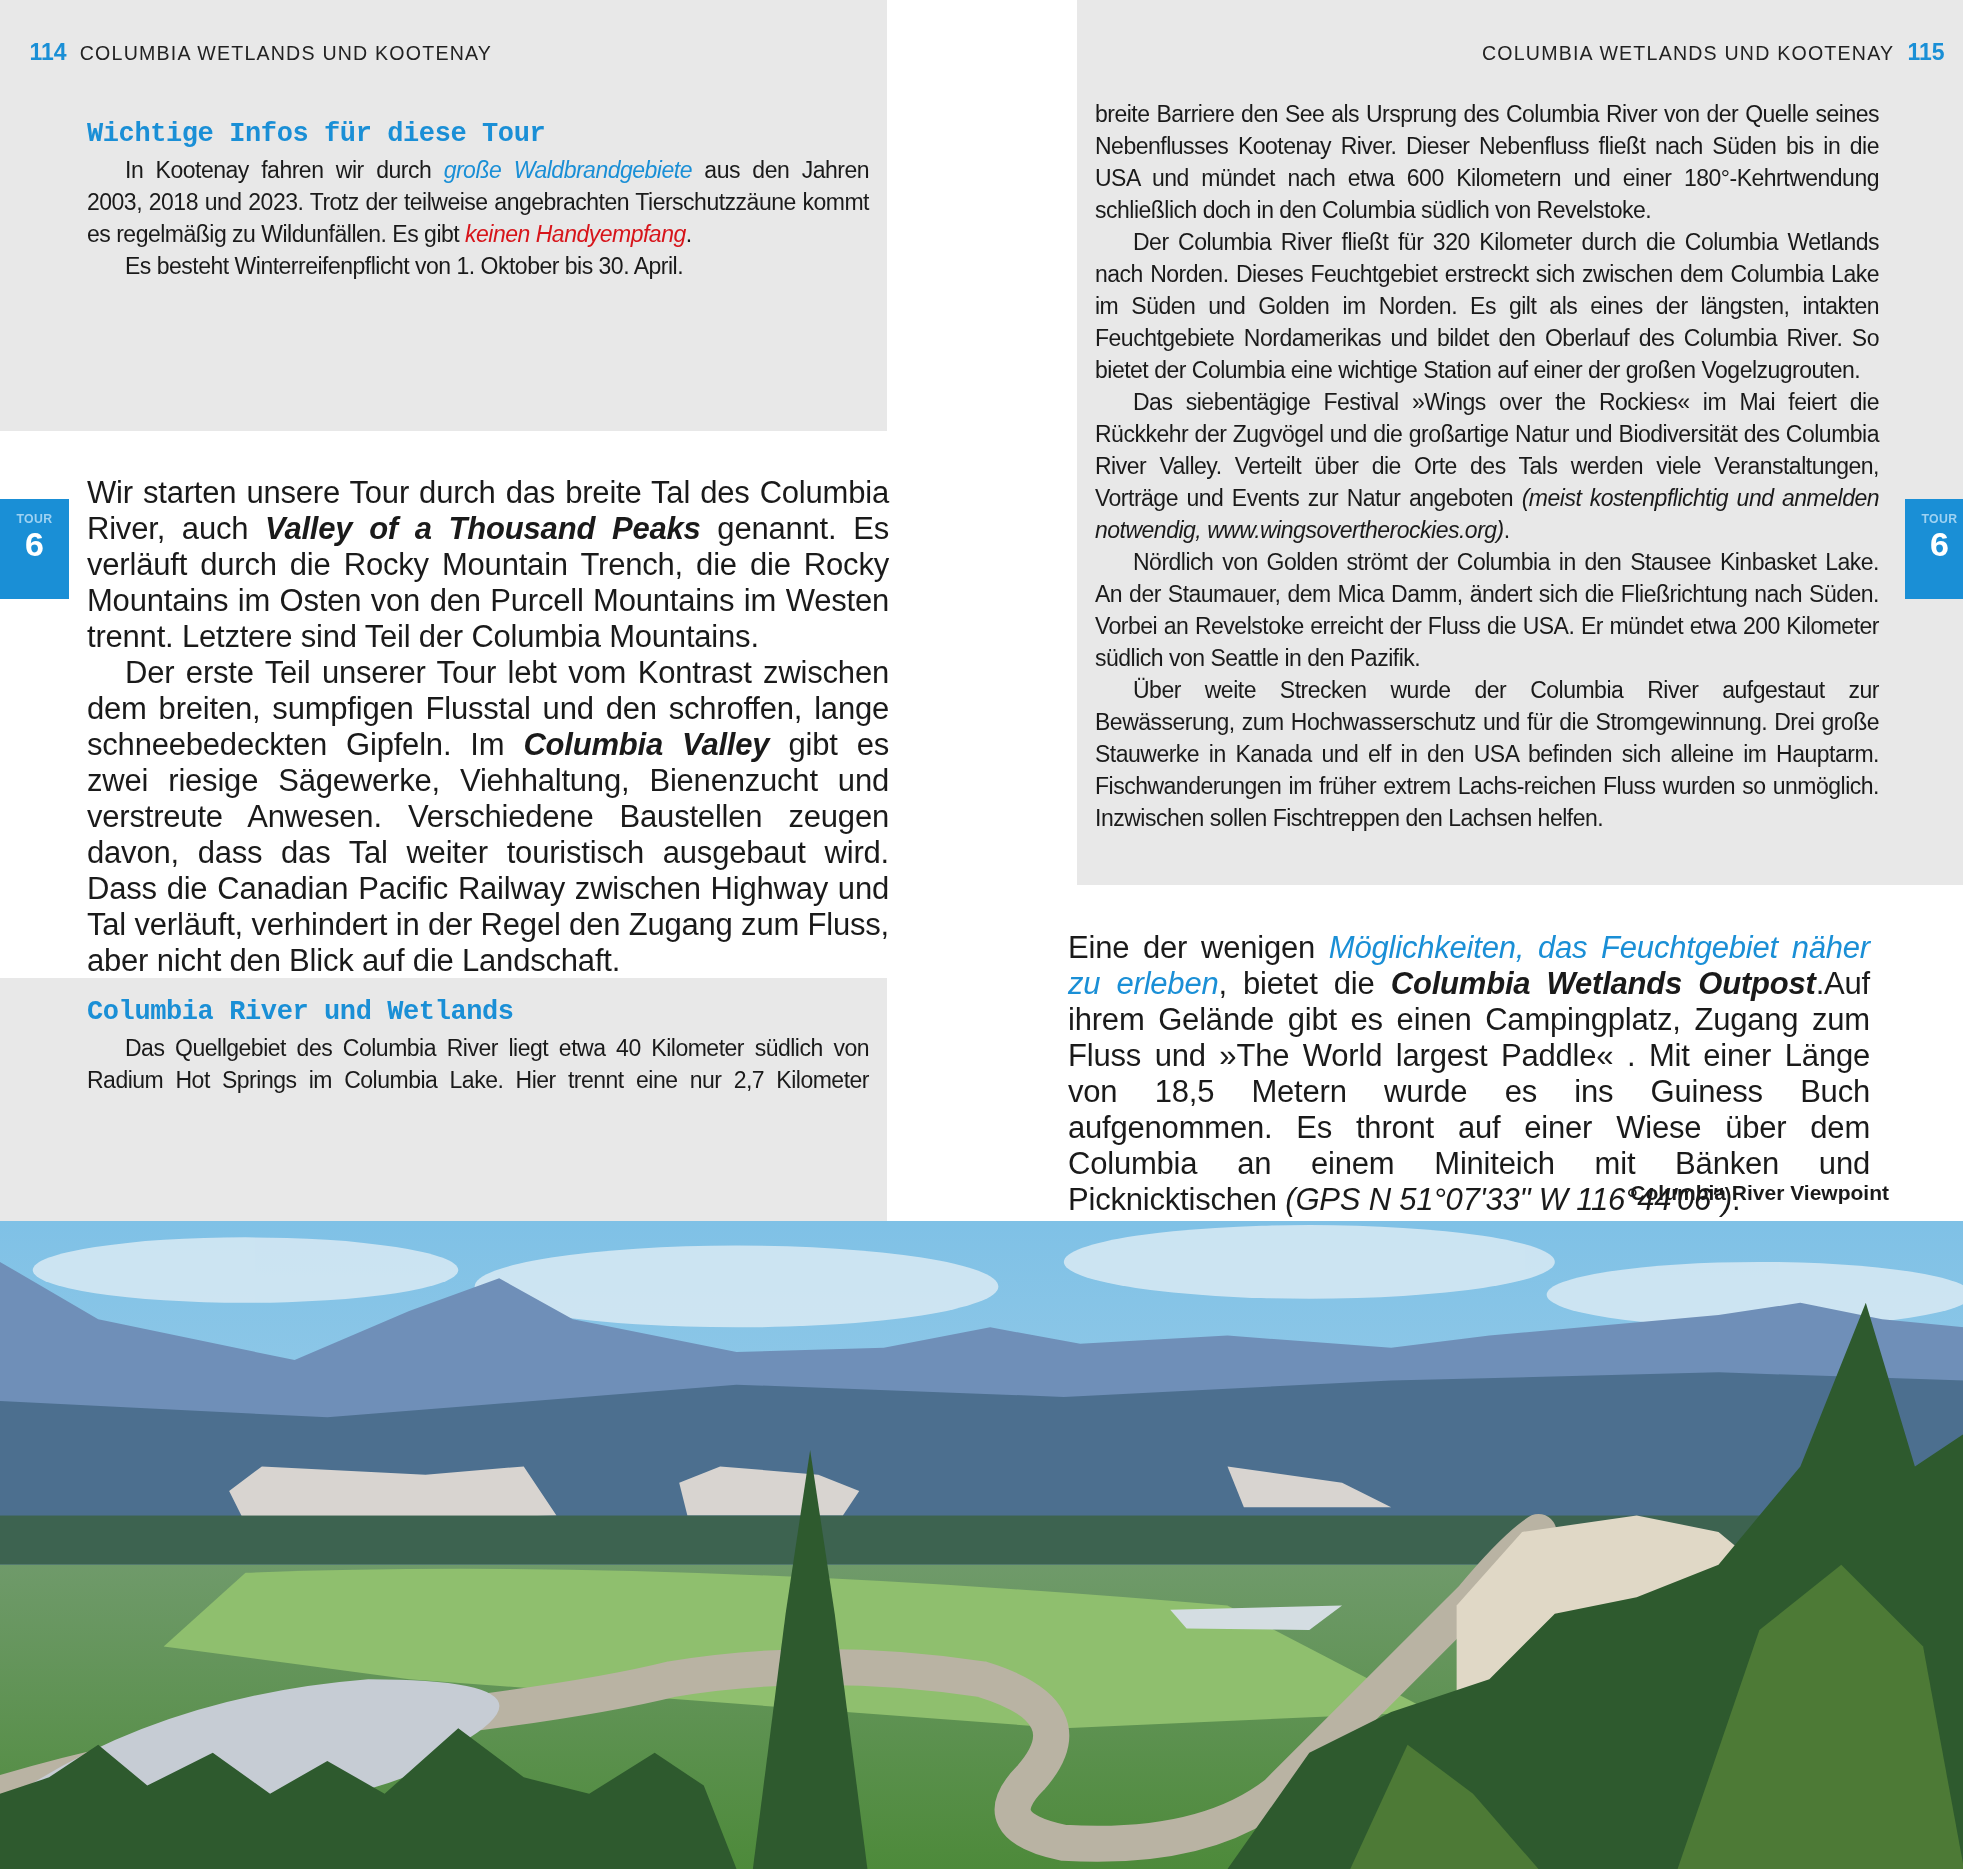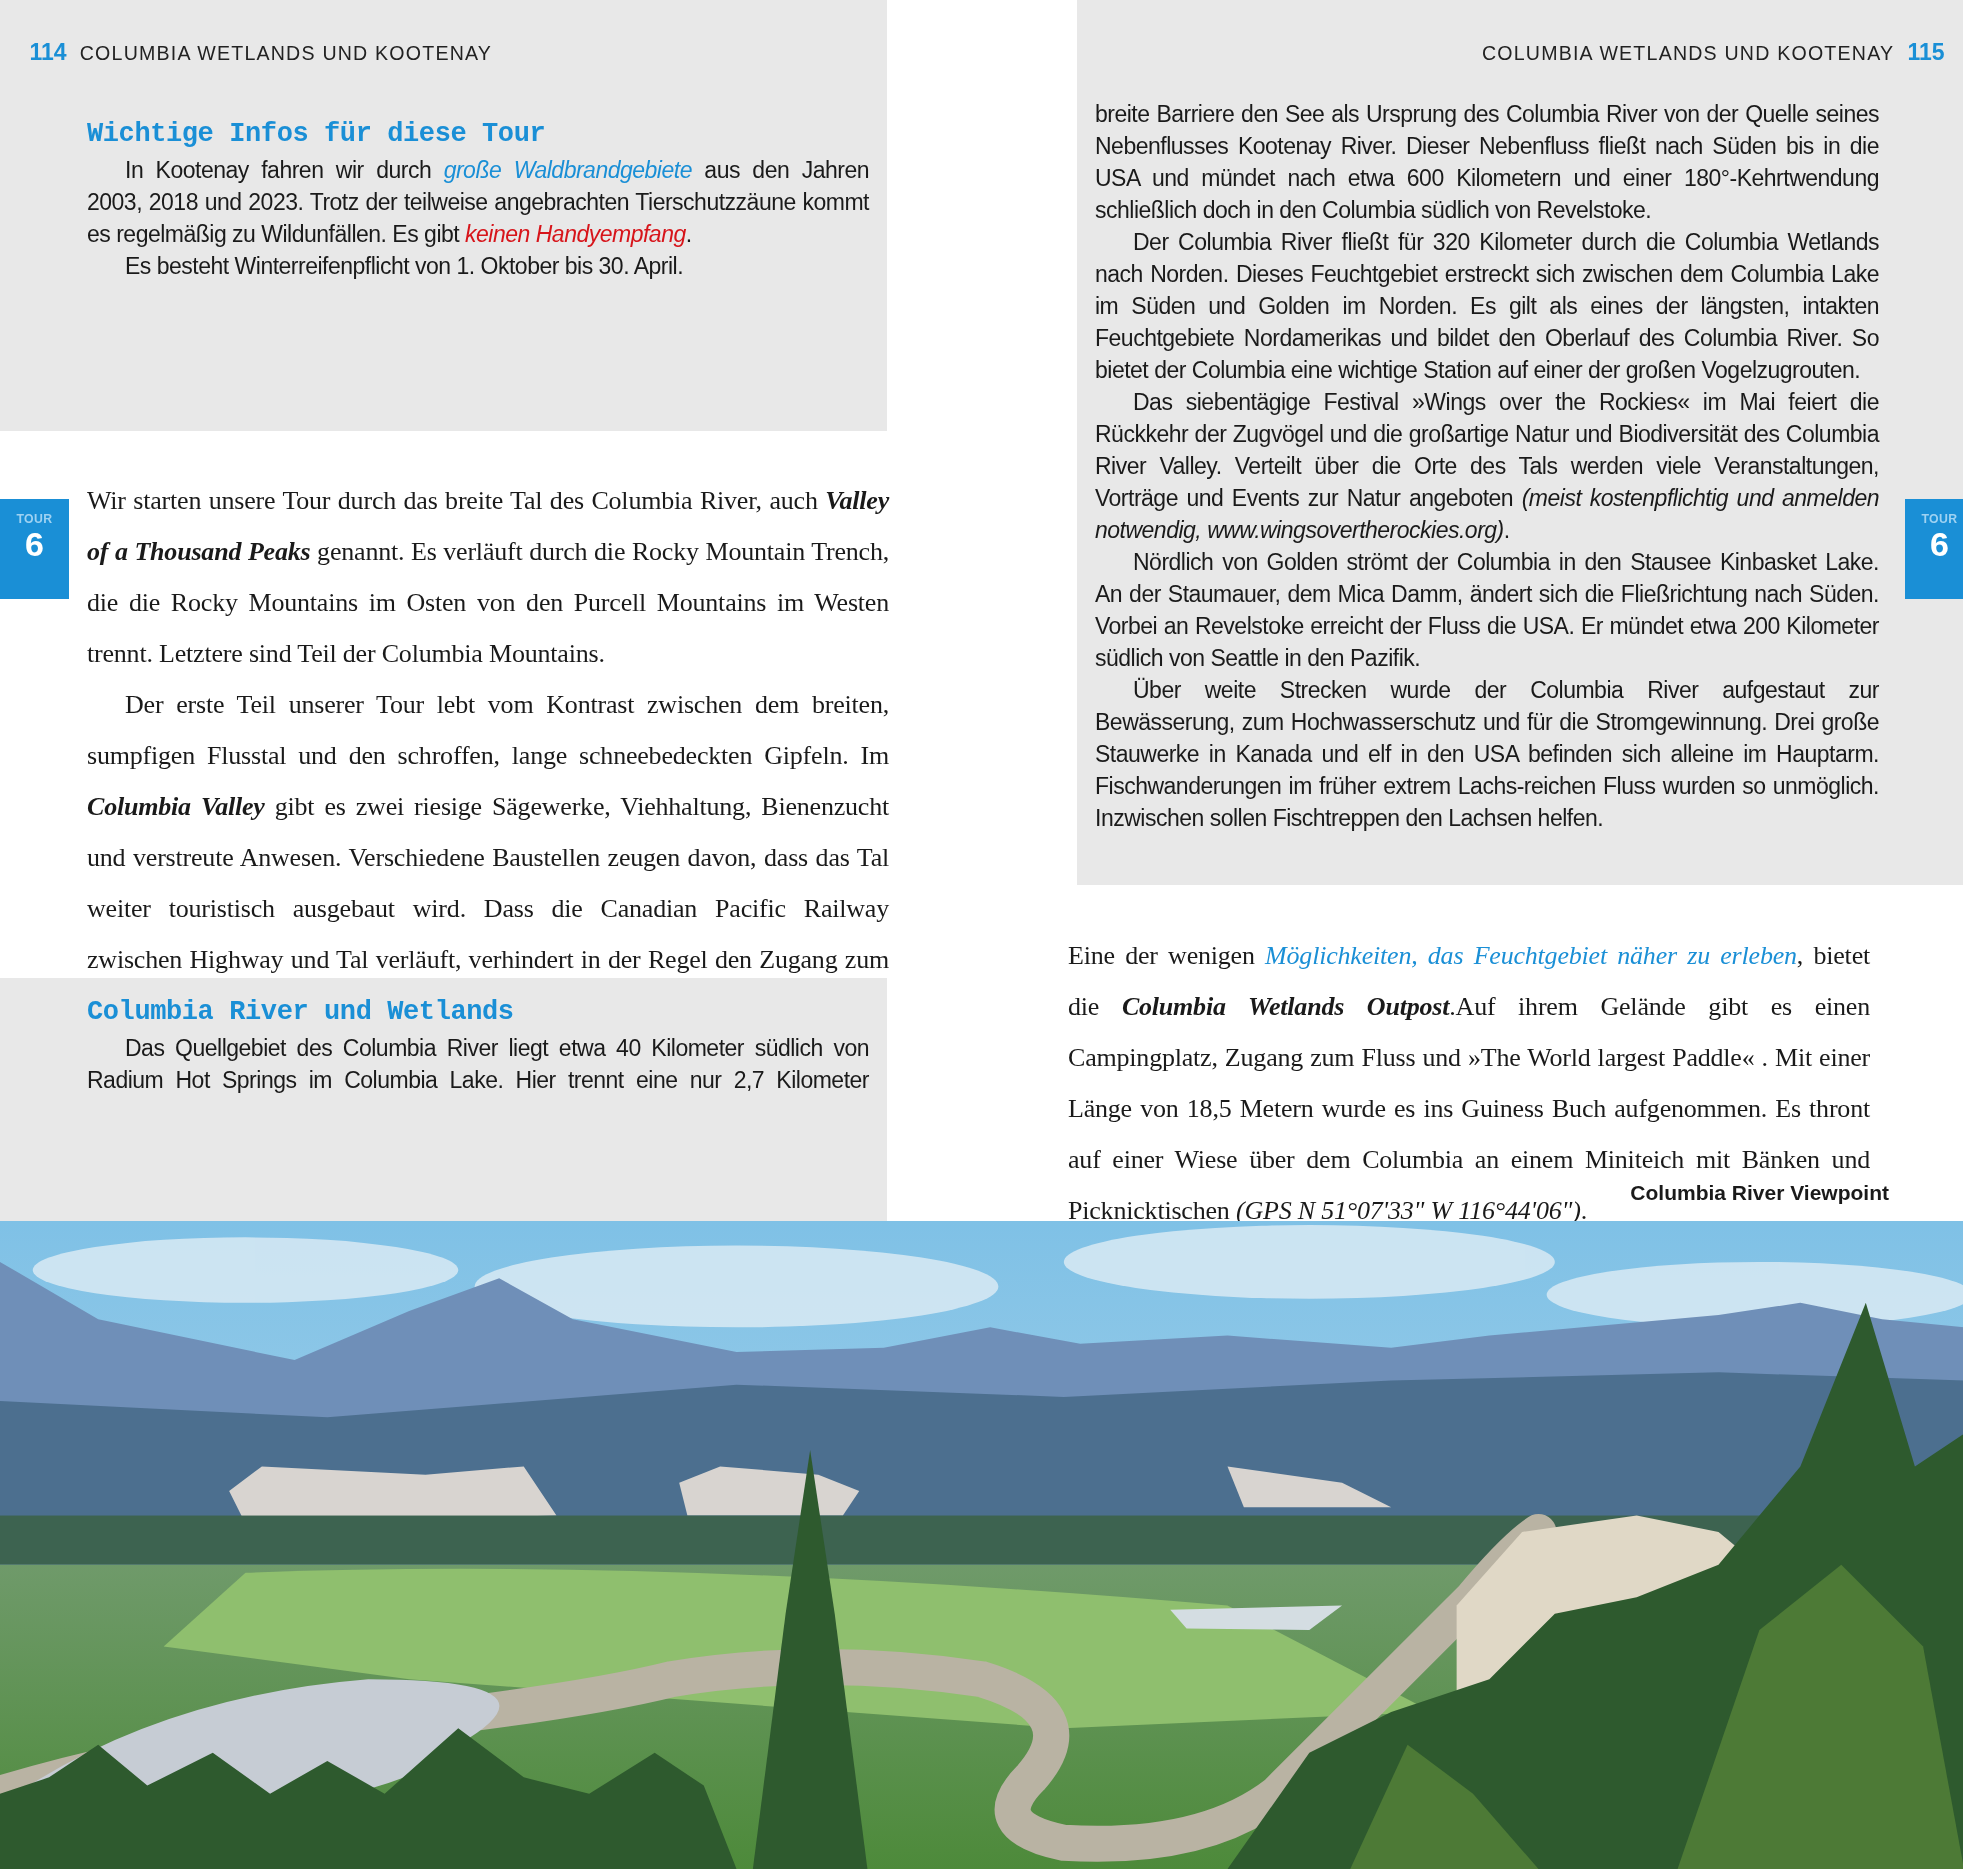--- a/index.html
+++ b/index.html
@@ -7,21 +7,21 @@
          font-family:"Liberation Sans", sans-serif; color:#1a1a1a; }
   .page { position:absolute; top:0; height:1869px;padding-left:10px; }
   .box { position:absolute; background:#e8e8e8; }
   .hdr { position:absolute; top:39px; font-size:19.6px; letter-spacing:1.2px; color:#222; white-space:nowrap; }
   .hdr .num { color:#1a8fd6; font-weight:bold; font-size:23px; letter-spacing:0; }
   .tab { position:absolute; width:69px; height:100px; background:#1a8fd6; color:#fff; text-align:center; }
   .tab .t1 { font-size:12.3px; font-weight:bold; color:#9fd2f2; margin-top:13px; letter-spacing:0.4px; }
   .tab .t2 { font-size:34px; font-weight:bold; line-height:36px; }
   .h2 { font-size:27px; font-weight:bold; color:#1a8fd6; letter-spacing:-0.4px;font-family:Liberation Mono, monospace; }
   .small { font-size:23px; line-height:32px; text-align:justify; letter-spacing:-0.5px; }
-  .large { font-size:26px; line-height:51px; text-align:justify; letter-spacing:-0.2px;font-family:Liberation Serif, serif; }
+  .large { font-size:31px; line-height:36px; text-align:justify; letter-spacing:-0.2px; }
   .ind { text-indent:38px; }
   .blue-i { color:#1a8fd6; font-style:italic; }
   .red-i { color:#d7141a; font-style:italic; }
   .bi { font-weight:bold; font-style:italic; }
   .it { font-style:italic; }
   .p { margin:0; }
   .caption { position:absolute; font-size:21px; font-weight:bold; text-align:right; }
   .photo { position:absolute; left:0; top:1221px; width:1964px; height:648px; }
 </style>
 </head>

